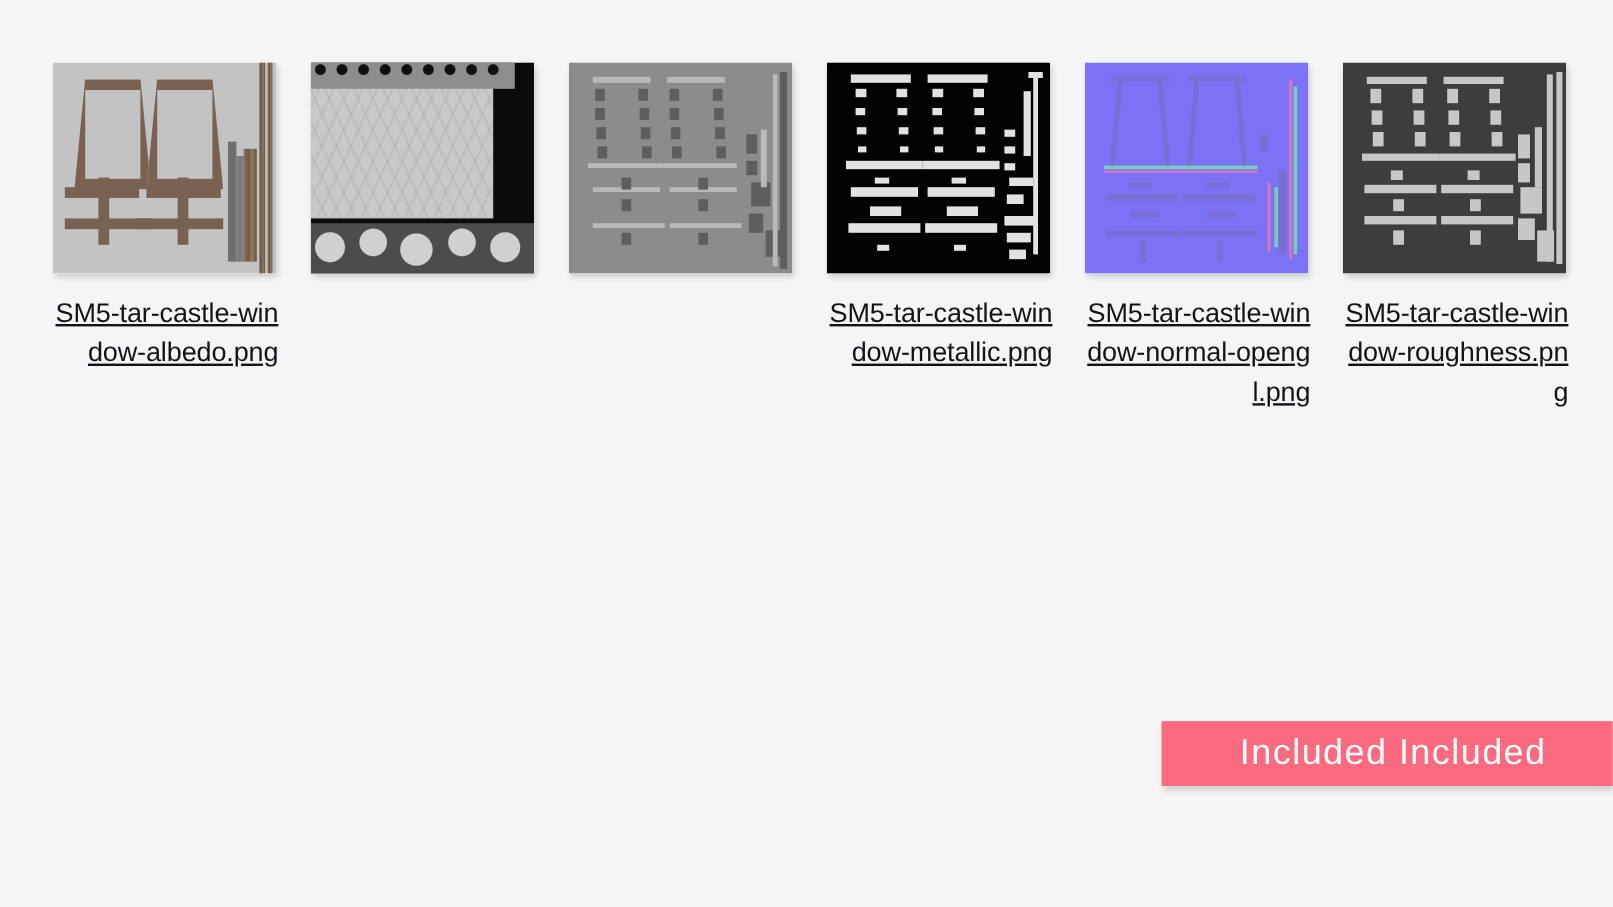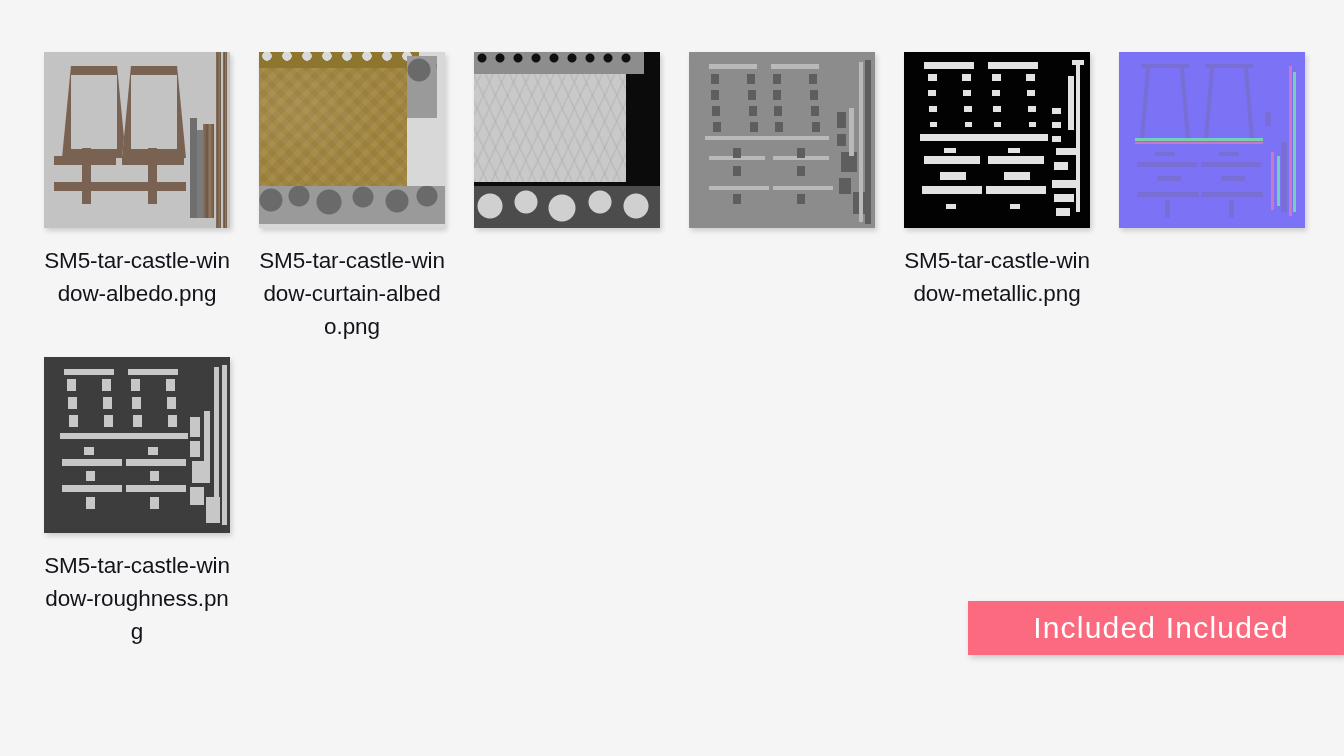--- a/index.html
+++ b/index.html
@@ -47,24 +47,25 @@
   .thumb-inner {
     position: absolute;
     inset: 0;
   }
 
   .file-label {
     margin-top: 16px;
     font-size: 22.5px;
     line-height: 33px;
     color: #13131b;
-    text-align: center;
+    text-align: right;
     width: 190px;
     word-break: break-all;
     letter-spacing: -0.1px;
+    text-decoration: underline;
   }
 
   
 
   
   .tx-albedo { background: #c3c3c3; }
   .wood-trapz {
     position: absolute;
     border: 9px solid #7a6253;
     background: #c3c3c3;
@@ -345,31 +346,20 @@
         <div class="hm-dark" style="left:146px;top:66px;width:7px;height:100px;background:#6e6e6e;"></div>
         <div class="hm-dark" style="left:153px;top:78px;width:6px;height:88px;background:#7b7b7b;"></div>
         <div class="wood-strip" style="left:159px;top:72px;width:11px;height:94px;"></div>
         <div class="wood-strip" style="left:172px;top:0;width:5px;height:176px;"></div>
         <div class="wood-strip" style="left:179px;top:0;width:4px;height:176px;"></div>
       </div>
     </div>
     <div class="file-label">SM5-tar-castle-window-albedo.png</div>
   </div>
 
-  <div class="file-cell">
-    <div class="thumb">
-      <div class="thumb-inner tx-curtain-albedo">
-        <div class="gold-field"></div>
-        <div class="scallop-top"></div>
-        <div class="dark-blobs" style="left:148px;top:4px;width:30px;height:62px;border-radius:0;"></div>
-        <div class="dark-blobs" style="left:0;top:134px;width:186px;height:38px;"></div>
-      </div>
-    </div>
-    <div class="file-label">SM5-tar-castle-window-curtain-albedo.png</div>
-  </div>
 
 
   <div class="file-cell">
     <div class="thumb">
       <div class="thumb-inner tx-curtain-metallic">
         <div class="cm-panel"></div>
         <div class="cm-top"></div>
         <div class="cm-bottom"></div>
       </div>
     </div>
@@ -496,20 +486,21 @@
         <div class="nw-line" style="left:46px;top:148px;width:5px;height:18px;"></div>
         <div class="nw-line" style="left:110px;top:148px;width:5px;height:18px;"></div>
         <div class="nw-line" style="left:146px;top:60px;width:6px;height:14px;"></div>
         <div class="nw-pink" style="left:152px;top:100px;width:3px;height:58px;"></div>
         <div class="nw-green" style="left:158px;top:104px;width:3px;height:50px;"></div>
         <div class="nw-line" style="left:162px;top:90px;width:6px;height:70px;"></div>
         <div class="nw-pink" style="left:170px;top:14px;width:3px;height:150px;"></div>
         <div class="nw-green" style="left:174px;top:20px;width:3px;height:140px;"></div>
       </div>
     </div>
+    <div class="file-label">SM5-tar-castle-window-normal-opengl.png</div>
   </div>
 
   <div class="file-cell">
     <div class="thumb">
       <div class="thumb-inner tx-rough-win">
         <div class="rw-seg" style="left:20px;top:12px;width:50px;height:6px;"></div>
         <div class="rw-seg" style="left:84px;top:12px;width:50px;height:6px;"></div>
         <div class="rw-seg" style="left:23px;top:22px;width:9px;height:12px;"></div>
         <div class="rw-seg" style="left:24px;top:40px;width:9px;height:12px;"></div>
         <div class="rw-seg" style="left:25px;top:58px;width:9px;height:12px;"></div>

